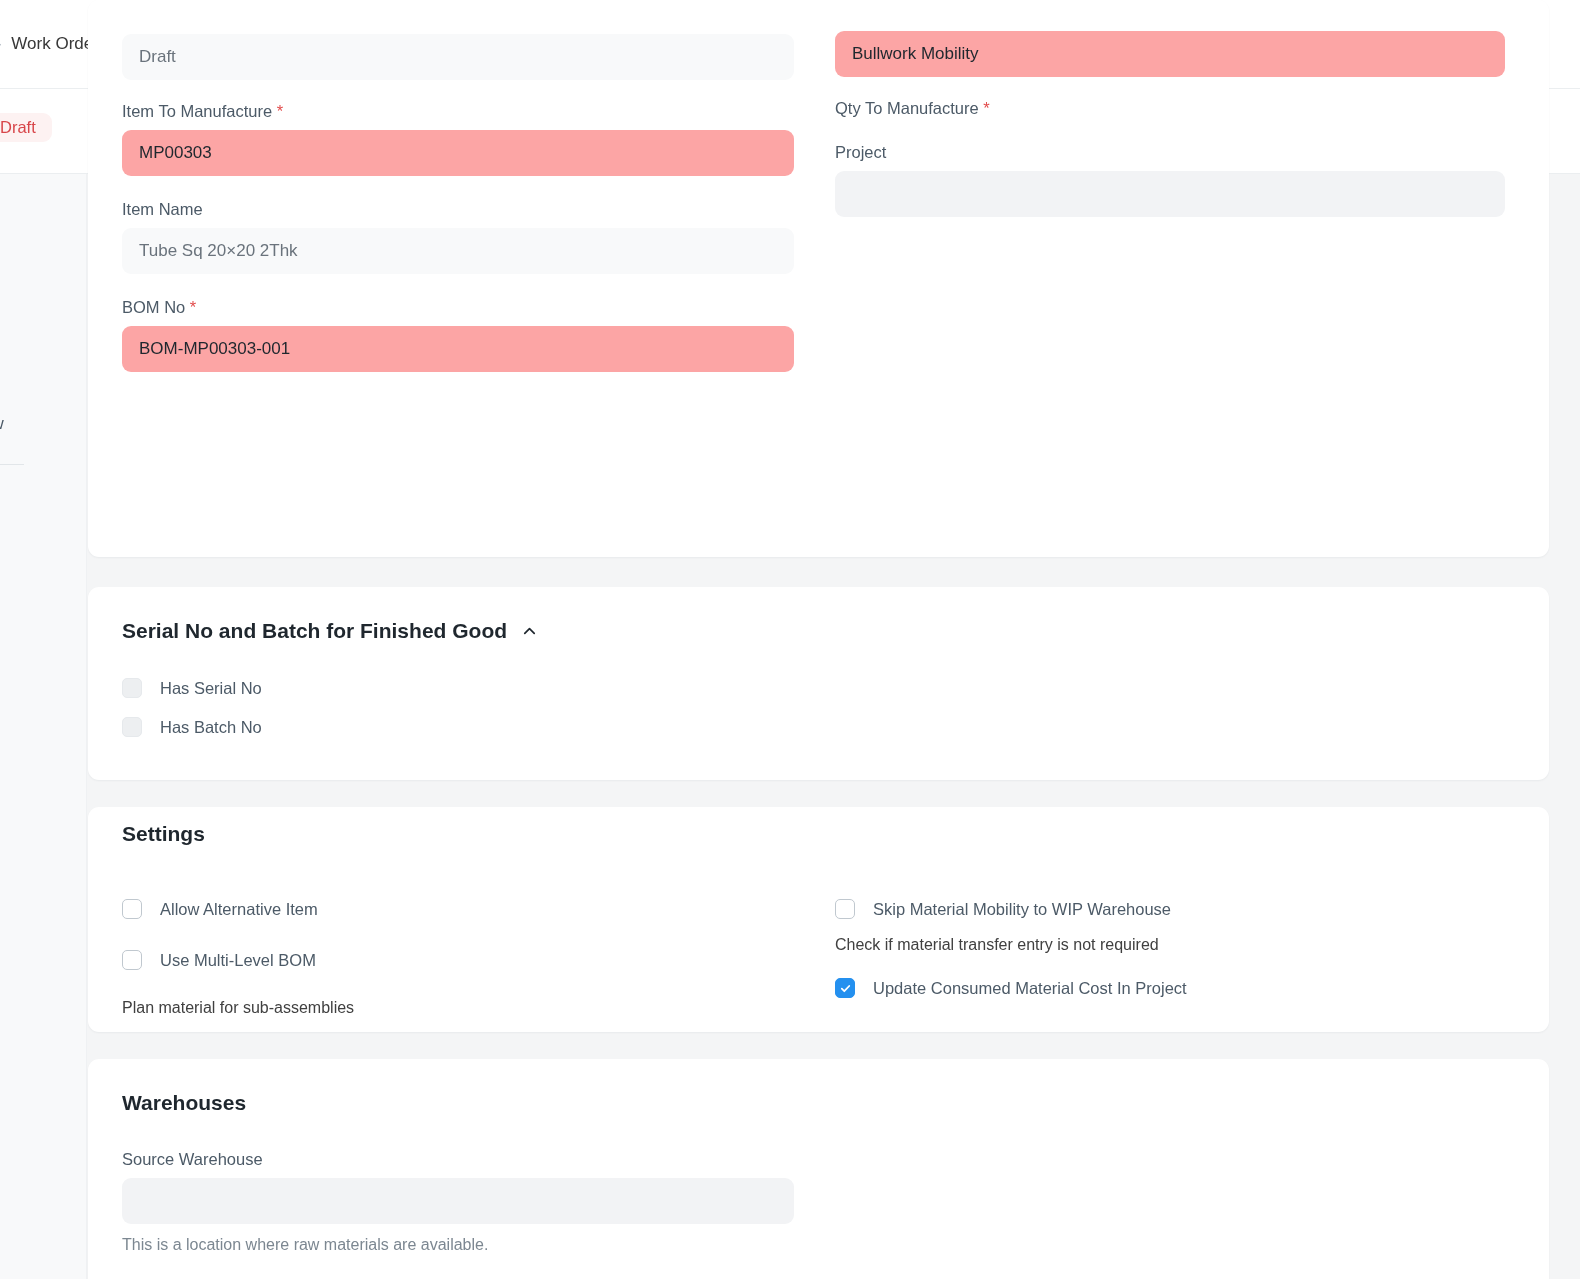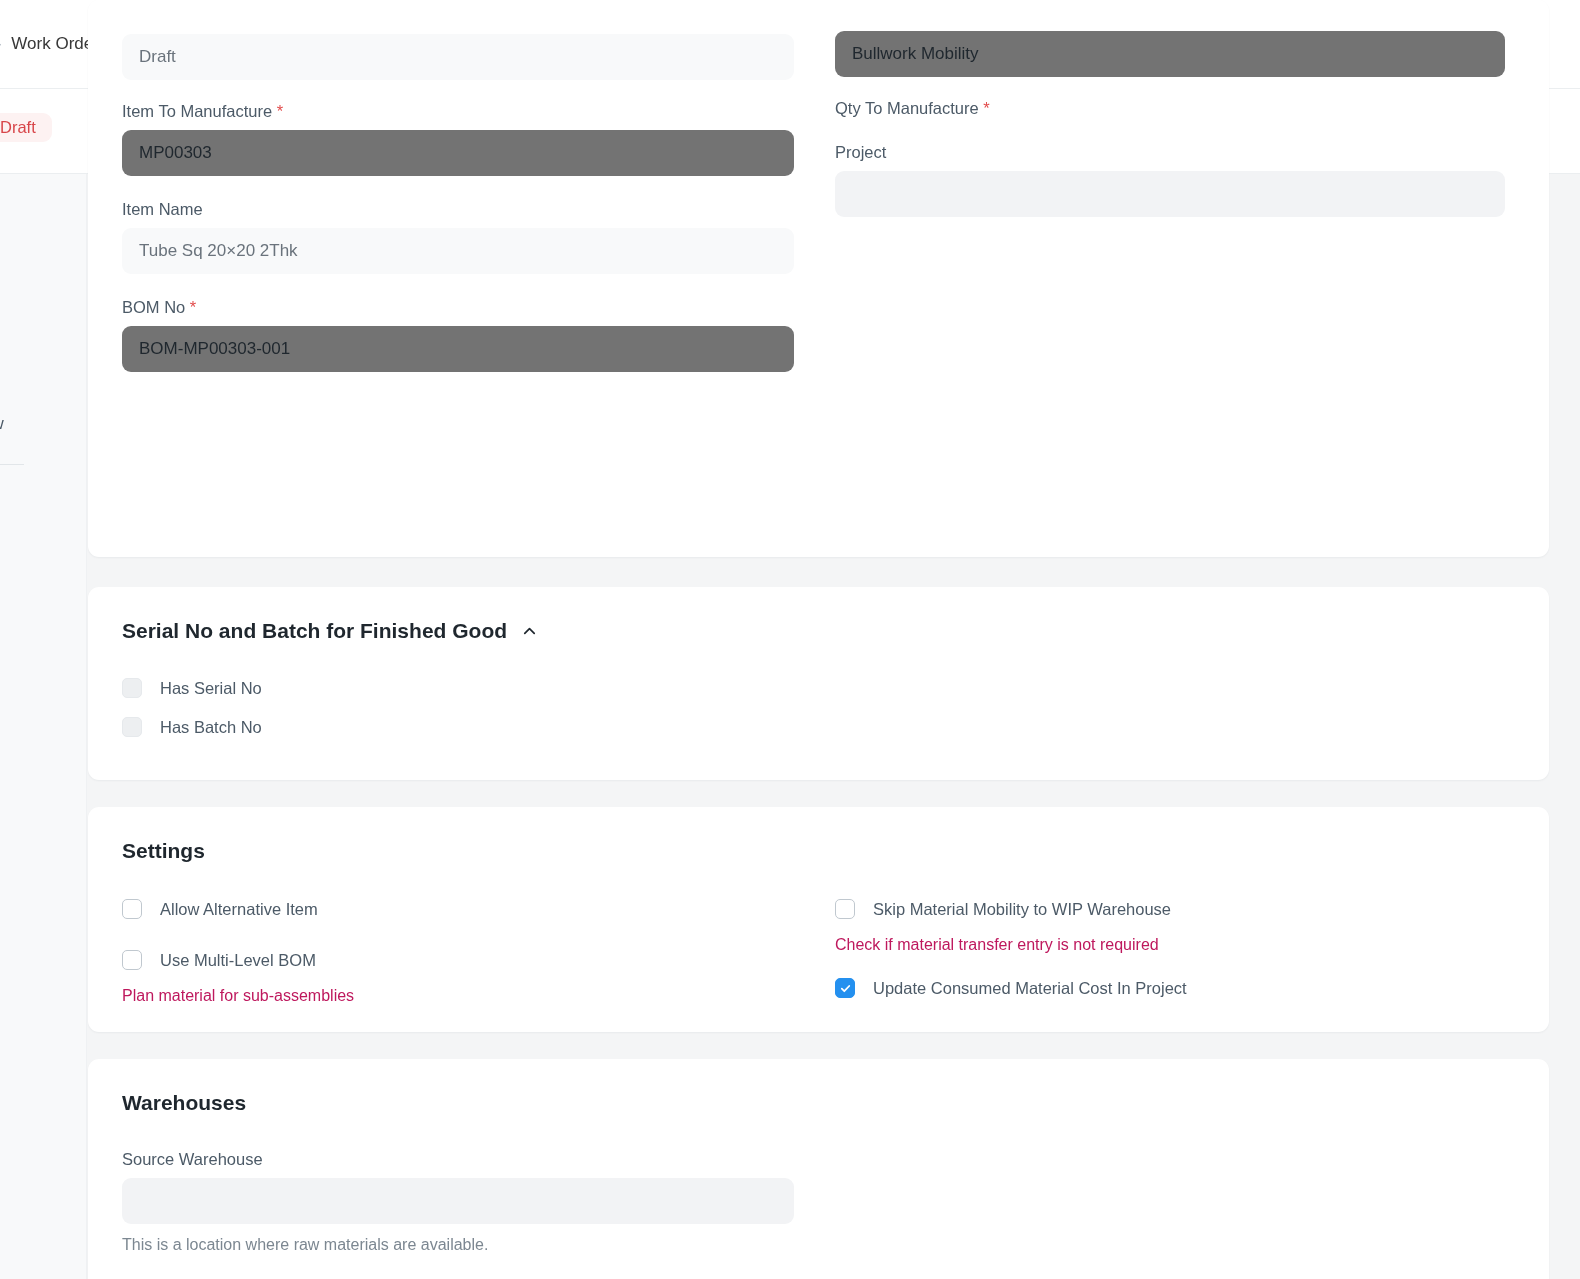--- a/index.html
+++ b/index.html
@@ -128,21 +128,21 @@
   .col-r { position: absolute; left: 747px; width: 670px; }
 
   .field { margin-bottom: 10px; }
   .flabel {
     font-size: 16.5px; color: #4C5A67;
     margin-bottom: 9px; display: block;
   }
   .req { color: #E24C4C; }
   .fctl {
     height: 46px; border-radius: 9px;
-    background: #737373;
+    background: #fca5a5;
     display: flex; align-items: center;
     padding: 0 17px;
     font-size: 17px; color: #1F272E;
   }
   .fctl.muted { background: #F8F9FA; color: #6A737C; }
   .fctl.empty { background: #F2F3F5; }
   .fhelp { font-size: 16px; color: #7C8791; margin-top: 12px; display: block; }
 
   .section-title {
     font-size: 21px; font-weight: bold; color: #1F272E;
@@ -155,21 +155,21 @@
     width: 20px; height: 20px; border-radius: 5px;
     background: #FFFFFF; border: 1px solid #C0C8CF;
     flex: 0 0 auto;
   }
   .cbox.disabled { background: #EDEFF1; border-color: #E6E9EC; }
   .cbox.checked {
     background: #2490EF; border-color: #2490EF;
     display: flex; align-items: center; justify-content: center;
   }
   .cblabel { font-size: 16.5px; color: #4C5A67; }
-  .cbhelp { font-size: 16px; color: #be185d; }
+  .cbhelp { font-size: 16px; color: #404040; }
 </style>
 </head>
 <body>
 
 <div class="navbar">
   <div class="breadcrumb">
     <span class="bc-chev">›</span>
     <span class="bc-link">Work Order</span>
     <span class="bc-chev">›</span>
     <span class="bc-current">MFG-WO-2023-00002</span>
@@ -293,36 +293,36 @@
         <span class="cblabel">Has Serial No</span>
       </div>
       <div class="cbrow" style="margin-top:19px;">
         <span class="cbox disabled"></span>
         <span class="cblabel">Has Batch No</span>
       </div>
     </div>
   </div>
 
   <div class="card" id="card-settings">
-    <div style="position:absolute; left:34px; top:32px;">
+    <div style="position:absolute; left:34px; top:15px;">
       <div class="section-title">
         <span>Settings</span>
       </div>
     </div>
 
     <div style="position:absolute; left:34px; top:92px; width:672px;">
       <div class="cbrow">
         <span class="cbox"></span>
         <span class="cblabel">Allow Alternative Item</span>
       </div>
       <div class="cbrow" style="margin-top:31px;">
         <span class="cbox"></span>
         <span class="cblabel">Use Multi-Level BOM</span>
       </div>
-      <div class="cbhelp" style="margin-top:17px;">Plan material for sub-assemblies</div>
+      <div class="cbhelp" style="margin-top:29px;">Plan material for sub-assemblies</div>
     </div>
 
     <div style="position:absolute; left:747px; top:92px; width:670px;">
       <div class="cbrow">
         <span class="cbox"></span>
         <span class="cblabel">Skip Material Mobility to WIP Warehouse</span>
       </div>
       <div class="cbhelp" style="margin-top:17px;">Check if material transfer entry is not required</div>
       <div class="cbrow" style="margin-top:24px;">
         <span class="cbox checked">

